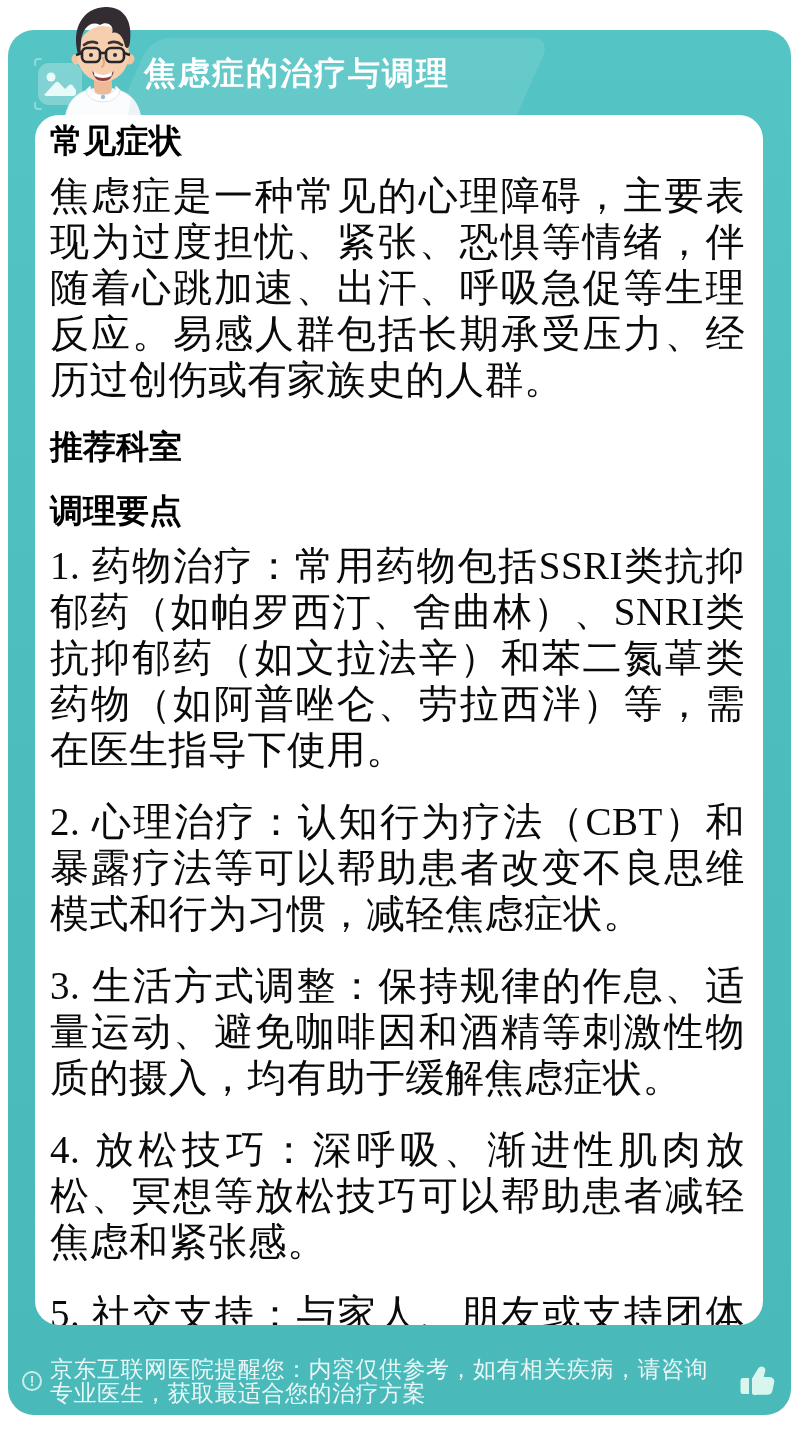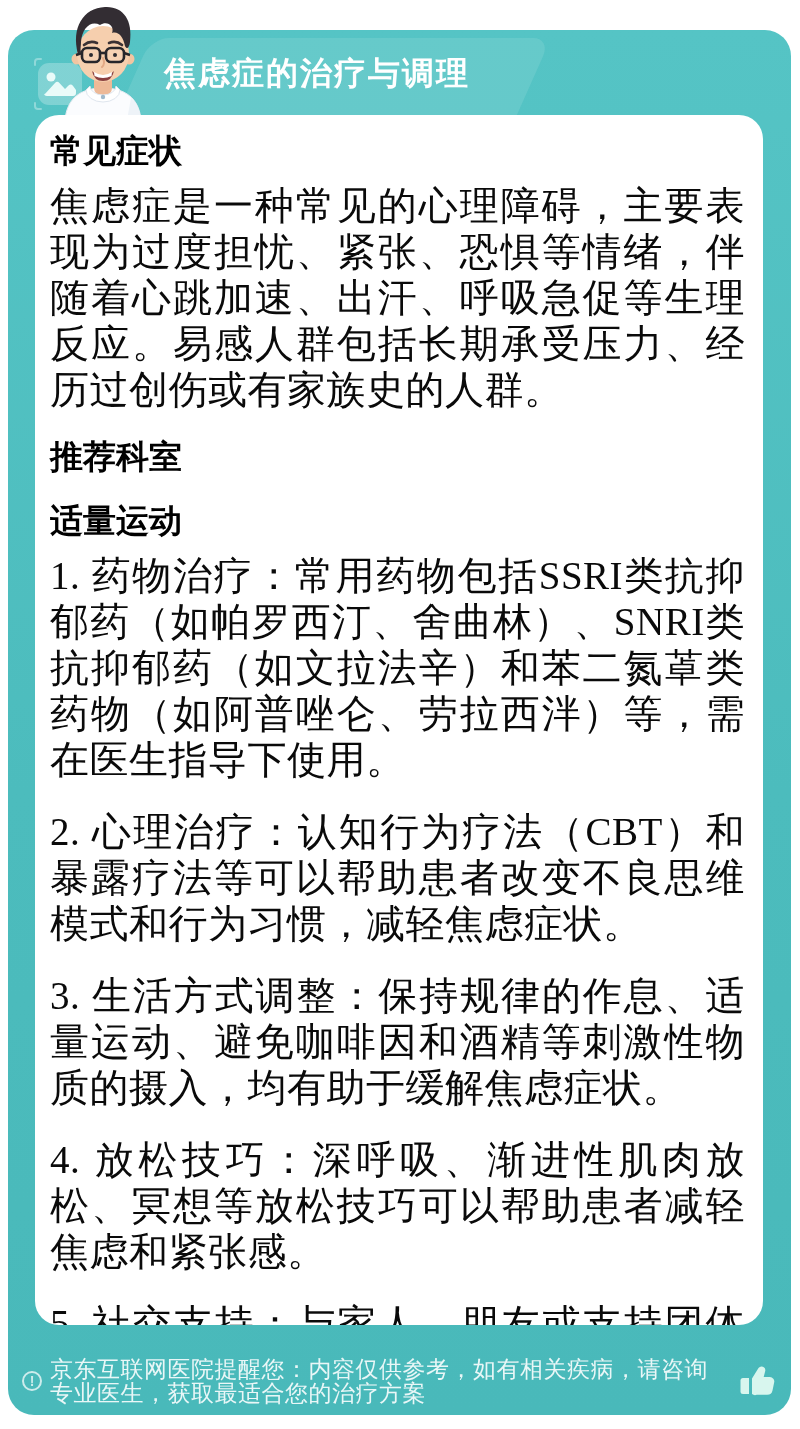--- a/index.html
+++ b/index.html
@@ -7,25 +7,25 @@
          font-family:"Liberation Sans",sans-serif;}
   
   .panel{position:absolute;left:8px;top:30px;width:783px;height:1385px;
          background:linear-gradient(180deg,#55c4c5 0%,#4cbcbd 55%,#49b9ba 100%);
          border-radius:26px;}
   .deco-band{position:absolute;left:120px;top:8px;width:400px;height:104px;
          background:rgba(255,255,255,0.10);transform:skewX(-24deg);border-radius:18px;}
   
   .img-icon{position:absolute;left:25px;top:27px;width:54px;height:54px;}
   .avatar{position:absolute;left:49px;top:-28px;width:92px;height:118px;}
-  .title{position:absolute;left:156px;top:23px;margin:0;font-size:32px;line-height:40px;
+  .title{position:absolute;left:136px;top:23px;margin:0;font-size:32px;line-height:40px;
          font-weight:bold;color:#ffffff;letter-spacing:2px;}
   
   .card{position:absolute;left:27px;top:85px;width:728px;height:1210px;background:#ffffff;
-        border-radius:24px;box-sizing:border-box;padding:14px 18px 0 15px;overflow:hidden;
+        border-radius:24px;box-sizing:border-box;padding:4px 18px 0 15px;overflow:hidden;
         font-family:"Liberation Serif","DejaVu Serif",serif;color:#0a0a0a;}
   .card h2{margin:24px 0 12px 0;font-size:33px;line-height:40px;font-weight:bold;
            font-family:"Liberation Sans",sans-serif;color:#000;}
   .card h2:first-child{margin-top:2px;}
   .card p{margin:0 0 24px 0;font-size:39px;line-height:46px;letter-spacing:0.5px;
           text-align:justify;}
   .card p.dept{margin-bottom:18px;}
   .card p.item{margin-bottom:26px;}
   
   .footer{position:absolute;left:14px;right:14px;bottom:10px;display:flex;
@@ -90,21 +90,21 @@
     </svg>
 
     <h1 class="title">焦虑症的治疗与调理</h1>
 
     <div class="card">
       <h2>常见症状</h2>
       <p>焦虑症是一种常见的心理障碍，主要表现为过度担忧、紧张、恐惧等情绪，伴随着心跳加速、出汗、呼吸急促等生理反应。易感人群包括长期承受压力、经历过创伤或有家族史的人群。</p>
 
       <h2>推荐科室</h2>
 
-      <h2>适量运动</h2>
+      <h2>调理要点</h2>
       <p class="item">1. 药物治疗：常用药物包括SSRI类抗抑郁药（如帕罗西汀、舍曲林）、SNRI类抗抑郁药（如文拉法辛）和苯二氮䓬类药物（如阿普唑仑、劳拉西泮）等，需在医生指导下使用。</p>
       <p class="item">2. 心理治疗：认知行为疗法（CBT）和暴露疗法等可以帮助患者改变不良思维模式和行为习惯，减轻焦虑症状。</p>
       <p class="item">3. 生活方式调整：保持规律的作息、适量运动、避免咖啡因和酒精等刺激性物质的摄入，均有助于缓解焦虑症状。</p>
       <p class="item">4. 放松技巧：深呼吸、渐进性肌肉放松、冥想等放松技巧可以帮助患者减轻焦虑和紧张感。</p>
       <p class="item">5. 社交支持：与家人、朋友或支持团体分享感受和经历，获得情感支持和理解，对于焦虑症的治疗和康复也非常重要。</p>
     </div>
 
     <div class="footer">
       <div class="info-icon">!</div>
       <p class="disclaimer">京东互联网医院提醒您：内容仅供参考，如有相关疾病，请咨询专业医生，获取最适合您的治疗方案</p>

